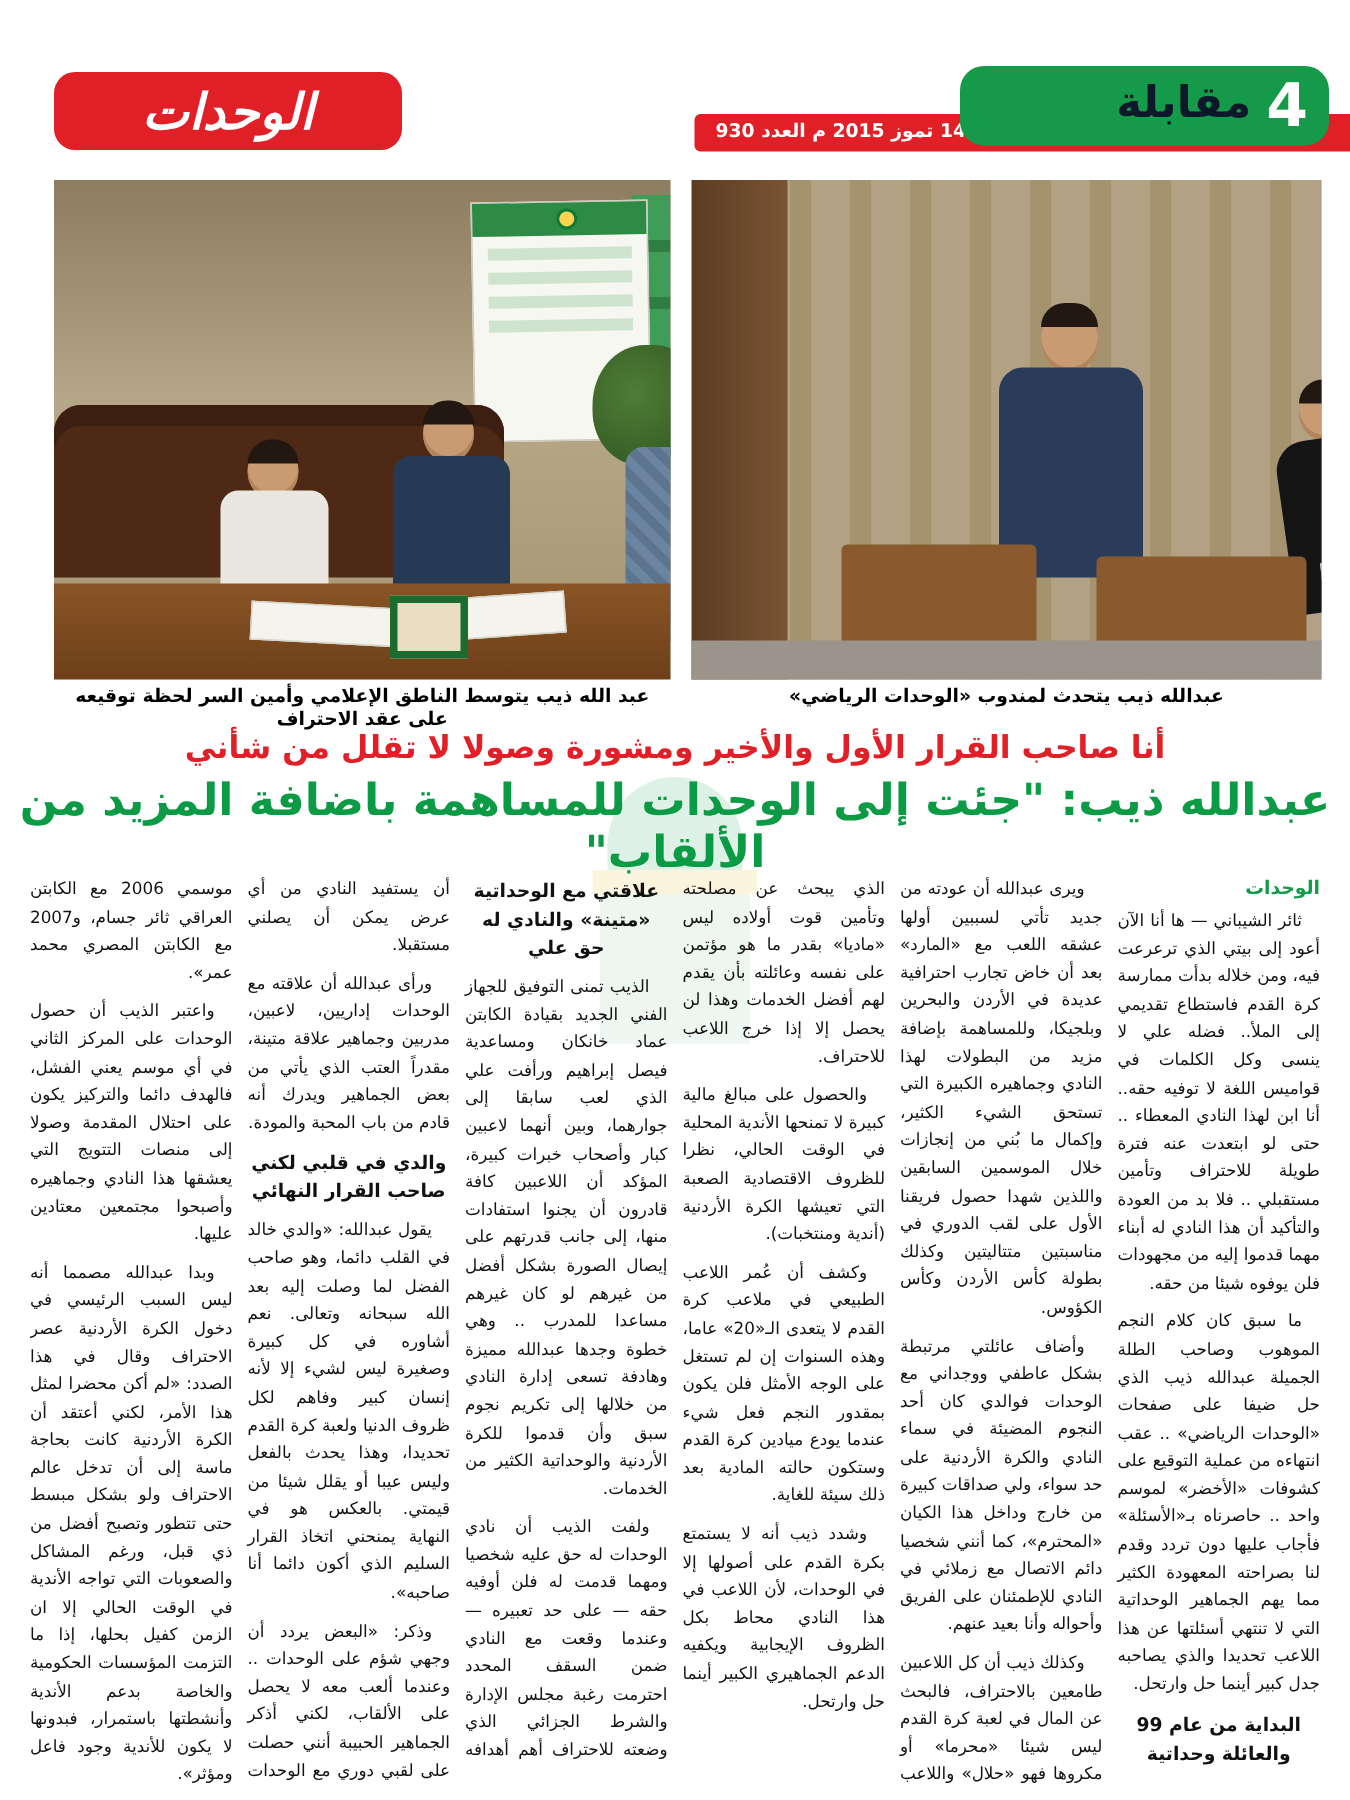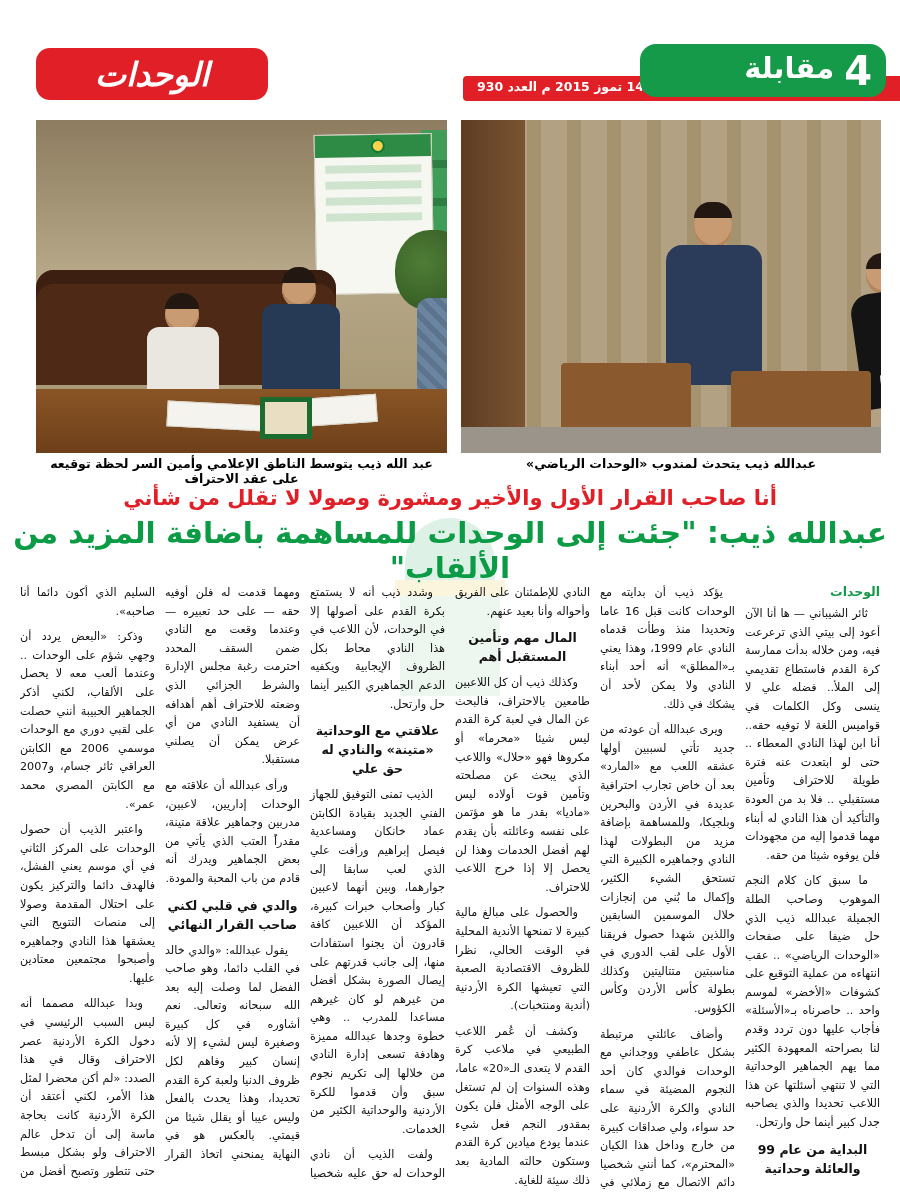--- a/index.html
+++ b/index.html
@@ -20,21 +20,21 @@
   }
   .date-band span{
     position:absolute;left:14px;top:3px;color:#fff;font-size:12.5px;font-weight:bold;direction:rtl;
   }
   .section-box{
     position:absolute;left:640px;top:44px;width:246px;height:53px;
     background:var(--green);border-radius:16px;display:flex;align-items:center;justify-content:flex-start;
     direction:rtl;padding-right:14px;gap:10px;
   }
   .section-box .sec-num{color:#fff;font-weight:bold;font-size:40px;line-height:1;}
-  .section-box .sec-word{color:#ffffff;font-weight:bold;font-size:29px;line-height:1;padding-bottom:4px;}
+  .section-box .sec-word{color:#0f172a;font-weight:bold;font-size:29px;line-height:1;padding-bottom:4px;}
   
   .photo{position:absolute;top:120px;height:333px;overflow:hidden;background:#a8997c;}
   .photo-left{left:36px;width:411px;}
   .photo-right{left:461px;width:420px;}
   .photo .wall{position:absolute;inset:0;background:linear-gradient(180deg,#8d7c5f 0%,#b6a788 45%,#a4946f 100%);}
   .photo-right .wall{background:
      repeating-linear-gradient(90deg,#b3a183 0 26px,#a5936f 26px 40px);}
   .ph-door{position:absolute;left:0;top:0;width:64px;height:333px;background:linear-gradient(90deg,#5d3c22,#7a5433);}
   .ph-chart{position:absolute;right:14px;top:14px;width:118px;height:160px;background:#f7f7f2;border:1px solid #cfcabb;transform:rotate(-1deg);}
   .ph-chart .chart-head{height:22px;background:#2e8b46;}
@@ -170,24 +170,22 @@
   </div>
 
   <div class="kicker">أنا صاحب القرار الأول والأخير ومشورة وصولا لا تقلل من شأني</div>
   <div class="headline">عبدالله ذيب: "جئت إلى الوحدات للمساهمة باضافة المزيد من الألقاب"</div>
 
   <div class="article">
     <div class="dateline">الوحدات</div>
   <p class="para">ثائر الشيباني — ها أنا الآن أعود إلى بيتي الذي ترعرعت فيه، ومن خلاله بدأت ممارسة كرة القدم فاستطاع تقديمي إلى الملأ.. فضله علي لا ينسى وكل الكلمات في قواميس اللغة لا توفيه حقه.. أنا ابن لهذا النادي المعطاء .. حتى لو ابتعدت عنه فترة طويلة للاحتراف وتأمين مستقبلي .. فلا بد من العودة والتأكيد أن هذا النادي له أبناء مهما قدموا إليه من مجهودات فلن يوفوه شيئا من حقه.</p>
       <p class="para">ما سبق كان كلام النجم الموهوب وصاحب الطلة الجميلة عبدالله ذيب الذي حل ضيفا على صفحات «الوحدات الرياضي» .. عقب انتهاءه من عملية التوقيع على كشوفات «الأخضر» لموسم واحد .. حاصرناه بـ«الأسئلة» فأجاب عليها دون تردد وقدم لنا بصراحته المعهودة الكثير مما يهم الجماهير الوحداتية التي لا تنتهي أسئلتها عن هذا اللاعب تحديدا والذي يصاحبه جدل كبير أينما حل وارتحل.</p>
       <h3 class="sub">البداية من عام 99 والعائلة وحداتية</h3>
-      <p class="para">يؤكد ذيب أن بدايته مع الوحدات كانت قبل 16 عاما وتحديدا منذ وطأت قدماه النادي عام 1999، وهذا يعني بـ«المطلق» أنه أحد أبناء النادي ولا يمكن لأحد أن يشكك في ذلك.</p>
       <p class="para">ويرى عبدالله أن عودته من جديد تأتي لسببين أولها عشقه اللعب مع «المارد» بعد أن خاض تجارب احترافية عديدة في الأردن والبحرين وبلجيكا، وللمساهمة بإضافة مزيد من البطولات لهذا النادي وجماهيره الكبيرة التي تستحق الشيء الكثير، وإكمال ما بُني من إنجازات خلال الموسمين السابقين واللذين شهدا حصول فريقنا الأول على لقب الدوري في مناسبتين متتاليتين وكذلك بطولة كأس الأردن وكأس الكؤوس.</p>
       <p class="para">وأضاف عائلتي مرتبطة بشكل عاطفي ووجداني مع الوحدات فوالدي كان أحد النجوم المضيئة في سماء النادي والكرة الأردنية على حد سواء، ولي صداقات كبيرة من خارج وداخل هذا الكيان «المحترم»، كما أنني شخصيا دائم الاتصال مع زملائي في النادي للإطمئنان على الفريق وأحواله وأنا بعيد عنهم.</p>
-      <h3 class="sub">المال مهم وتأمين المستقبل أهم</h3>
       <p class="para">وكذلك ذيب أن كل اللاعبين طامعين بالاحتراف، فالبحث عن المال في لعبة كرة القدم ليس شيئا «محرما» أو مكروها فهو «حلال» واللاعب الذي يبحث عن مصلحته وتأمين قوت أولاده ليس «ماديا» بقدر ما هو مؤتمن على نفسه وعائلته بأن يقدم لهم أفضل الخدمات وهذا لن يحصل إلا إذا خرج اللاعب للاحتراف.</p>
       <p class="para">والحصول على مبالغ مالية كبيرة لا تمنحها الأندية المحلية في الوقت الحالي، نظرا للظروف الاقتصادية الصعبة التي تعيشها الكرة الأردنية (أندية ومنتخبات).</p>
       <p class="para">وكشف أن عُمر اللاعب الطبيعي في ملاعب كرة القدم لا يتعدى الـ«20» عاما، وهذه السنوات إن لم تستغل على الوجه الأمثل فلن يكون بمقدور النجم فعل شيء عندما يودع ميادين كرة القدم وستكون حالته المادية بعد ذلك سيئة للغاية.</p>
       <p class="para">وشدد ذيب أنه لا يستمتع بكرة القدم على أصولها إلا في الوحدات، لأن اللاعب في هذا النادي محاط بكل الظروف الإيجابية ويكفيه الدعم الجماهيري الكبير أينما حل وارتحل.</p>
       <h3 class="sub">علاقتي مع الوحداتية «متينة» والنادي له حق علي</h3>
       <p class="para">الذيب تمنى التوفيق للجهاز الفني الجديد بقيادة الكابتن عماد خانكان ومساعدية فيصل إبراهيم ورأفت علي الذي لعب سابقا إلى جوارهما، وبين أنهما لاعبين كبار وأصحاب خبرات كبيرة، المؤكد أن اللاعبين كافة قادرون أن يجنوا استفادات منها، إلى جانب قدرتهم على إيصال الصورة بشكل أفضل من غيرهم لو كان غيرهم مساعدا للمدرب .. وهي خطوة وجدها عبدالله مميزة وهادفة تسعى إدارة النادي من خلالها إلى تكريم نجوم سبق وأن قدموا للكرة الأردنية والوحداتية الكثير من الخدمات.</p>
       <p class="para">ولفت الذيب أن نادي الوحدات له حق عليه شخصيا ومهما قدمت له فلن أوفيه حقه — على حد تعبيره — وعندما وقعت مع النادي ضمن السقف المحدد احترمت رغبة مجلس الإدارة والشرط الجزائي الذي وضعته للاحتراف أهم أهدافه أن يستفيد النادي من أي عرض يمكن أن يصلني مستقبلا.</p>
       <p class="para">ورأى عبدالله أن علاقته مع الوحدات إداريين، لاعبين، مدربين وجماهير علاقة متينة، مقدراً العتب الذي يأتي من بعض الجماهير ويدرك أنه قادم من باب المحبة والمودة.</p>
       <h3 class="sub">والدي في قلبي لكني صاحب القرار النهائي</h3>
       <p class="para">يقول عبدالله: «والدي خالد في القلب دائما، وهو صاحب الفضل لما وصلت إليه بعد الله سبحانه وتعالى. نعم أشاوره في كل كبيرة وصغيرة ليس لشيء إلا لأنه إنسان كبير وفاهم لكل ظروف الدنيا ولعبة كرة القدم تحديدا، وهذا يحدث بالفعل وليس عيبا أو يقلل شيئا من قيمتي. بالعكس هو في النهاية يمنحني اتخاذ القرار السليم الذي أكون دائما أنا صاحبه».</p>

